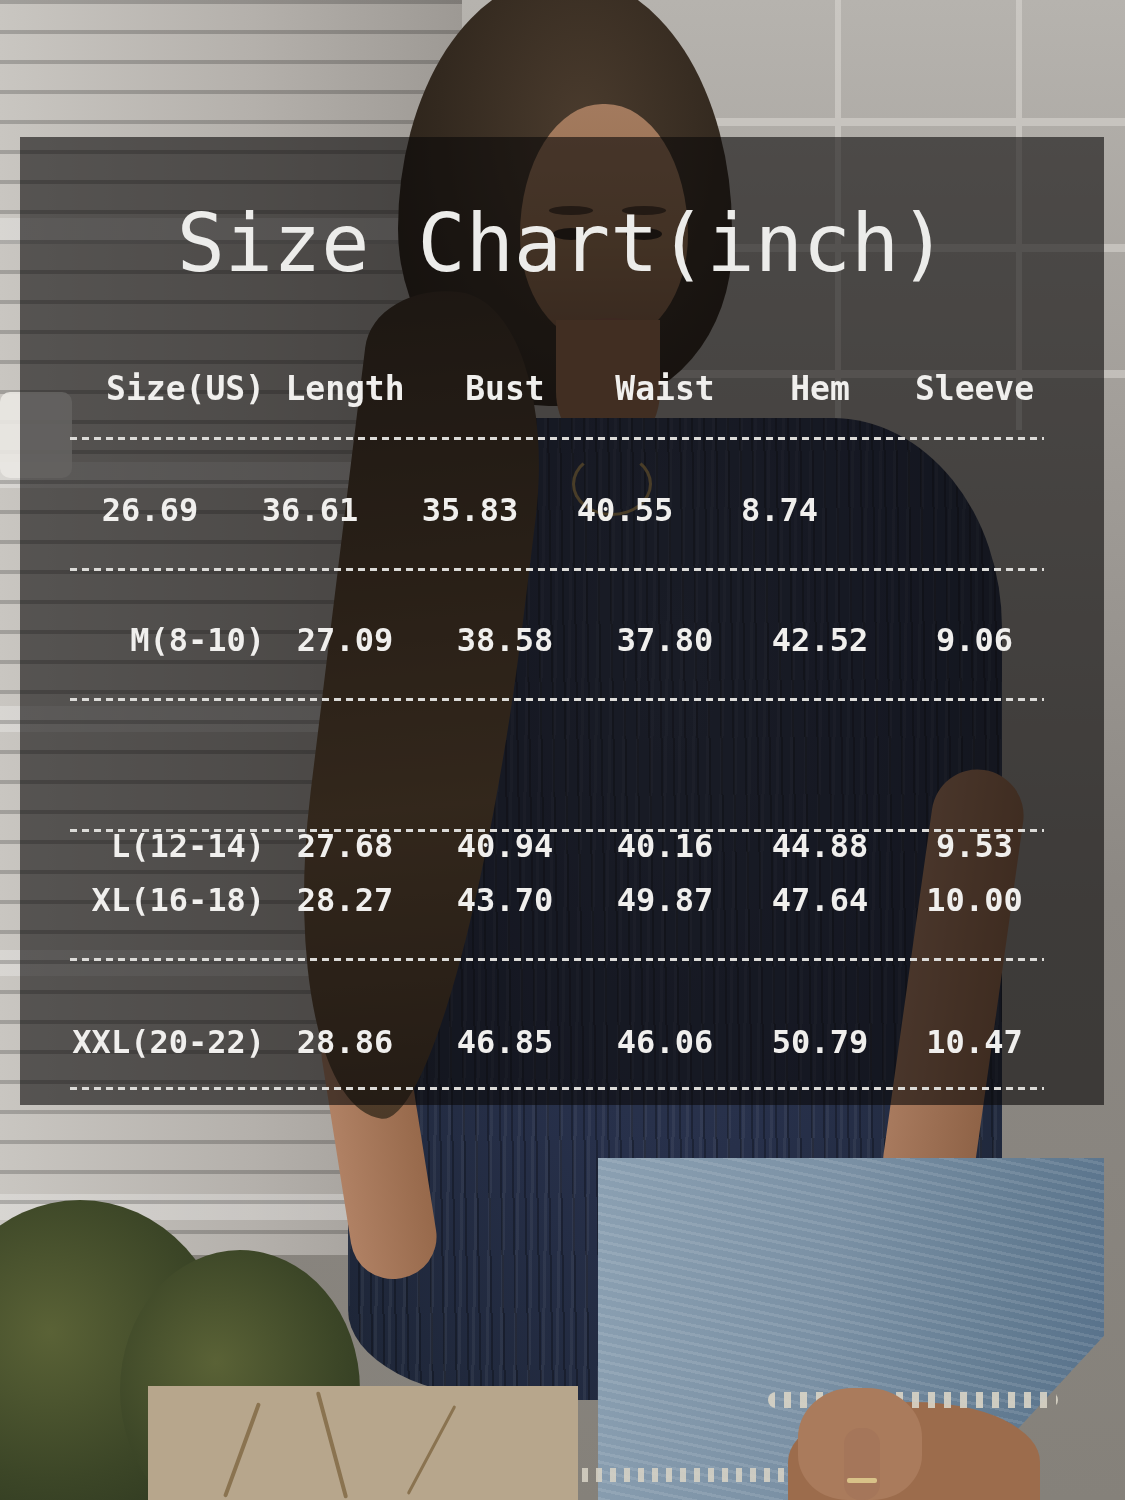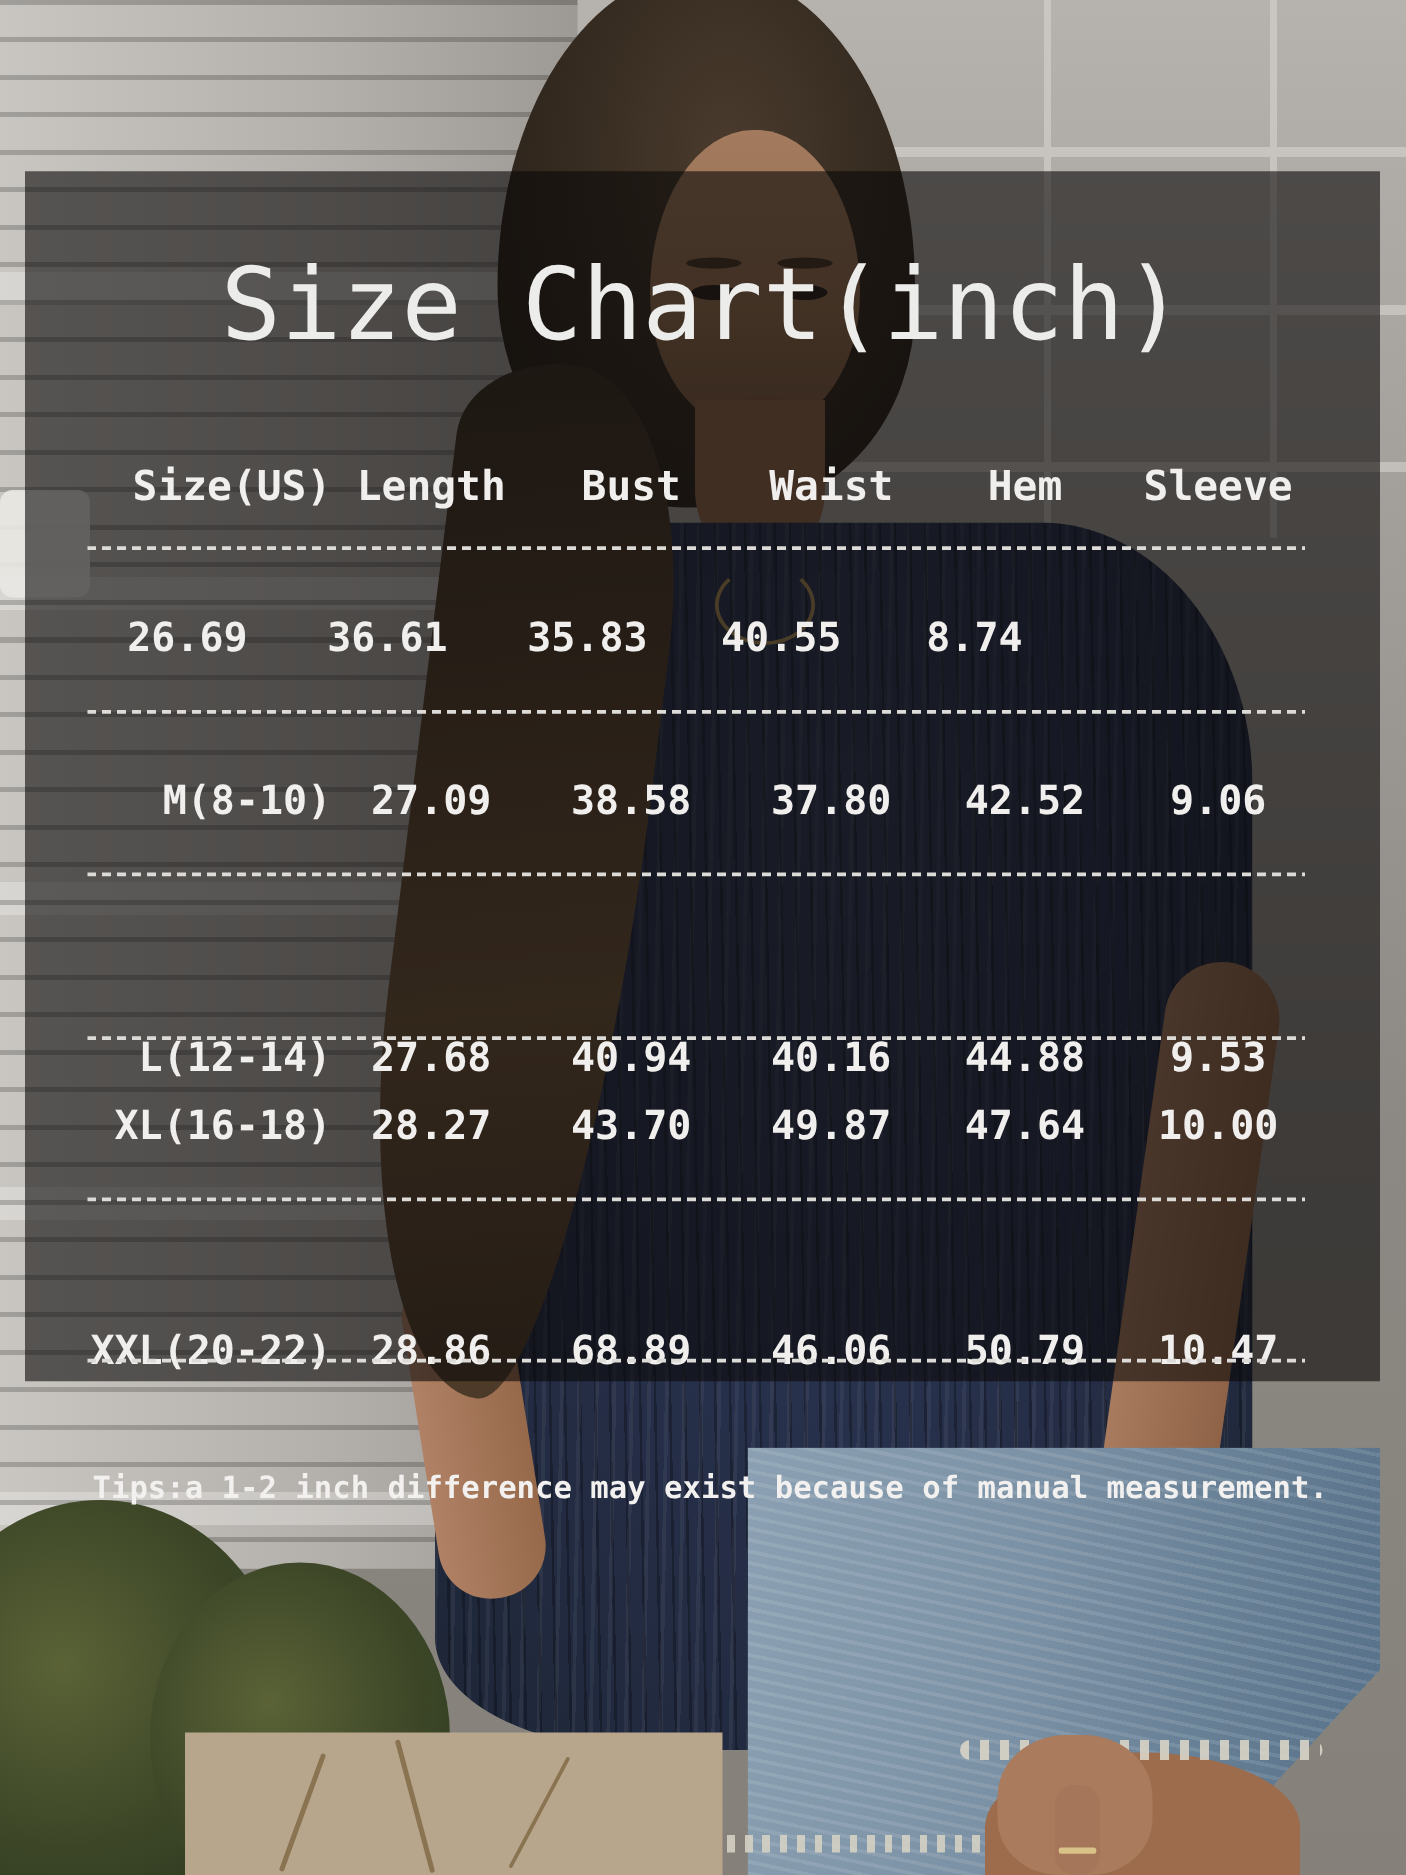--- a/index.html
+++ b/index.html
@@ -170,26 +170,25 @@
     <div class="trow" style="top:744px;">
       <div class="c c1">XL(16-18)</div>
       <div class="c c2">28.27</div>
       <div class="c c3">43.70</div>
       <div class="c c4">49.87</div>
       <div class="c c5">47.64</div>
       <div class="c c6">10.00</div>
     </div>
     <div class="sep" style="top:821px;"></div>
 
-    <div class="trow" style="top:924px;">
+    <div class="trow" style="top:886px;">
       <div class="c c1">XXL(20-22)</div>
       <div class="c c2">28.86</div>
-      <div class="c c3">68.89</div>
+      <div class="c c3">46.85</div>
       <div class="c c4">46.06</div>
       <div class="c c5">50.79</div>
       <div class="c c6">10.47</div>
     </div>
     <div class="sep" style="top:950px;"></div>
 
-    <div class="tips">Tips:a 1-2 inch difference may exist because of manual measurement.</div>
   </div>
 
 </div>
 
 </body></html>

